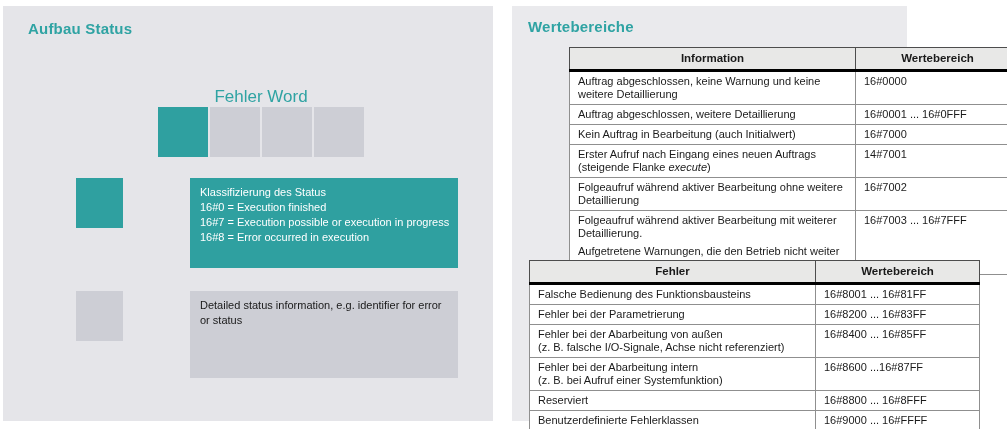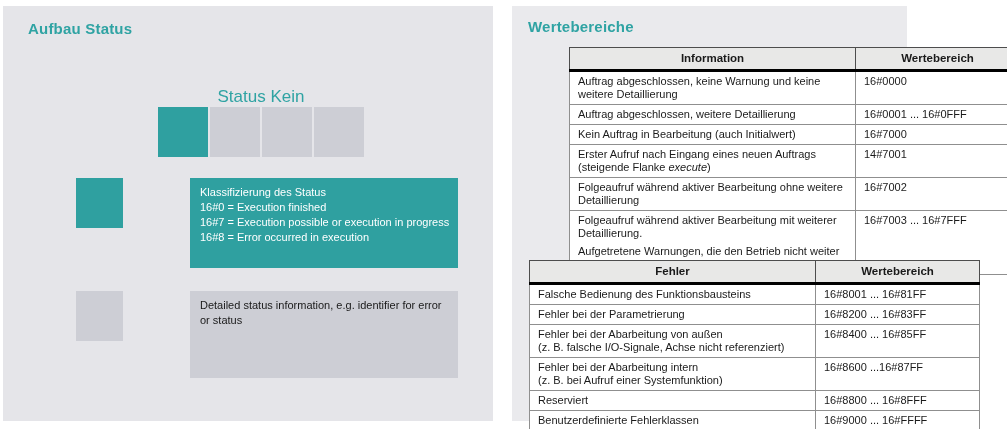--- a/index.html
+++ b/index.html
@@ -71,21 +71,21 @@
   }
   table.vals p { margin: 0; }
   table.vals p + p { margin-top: 5px; }
 </style>
 </head>
 <body>
 
 <section class="panel panel-left">
   <h1 class="panel-title">Aufbau Status</h1>
 
-  <div class="status-word-label">Status Kein</div>
+  <div class="status-word-label">Fehler Word</div>
 
   <div class="bit-blocks">
     <div class="bit active"></div>
     <div class="bit"></div>
     <div class="bit"></div>
     <div class="bit"></div>
   </div>
 
   <div class="sq sq-teal"></div>
   <div class="note-box note-teal">

